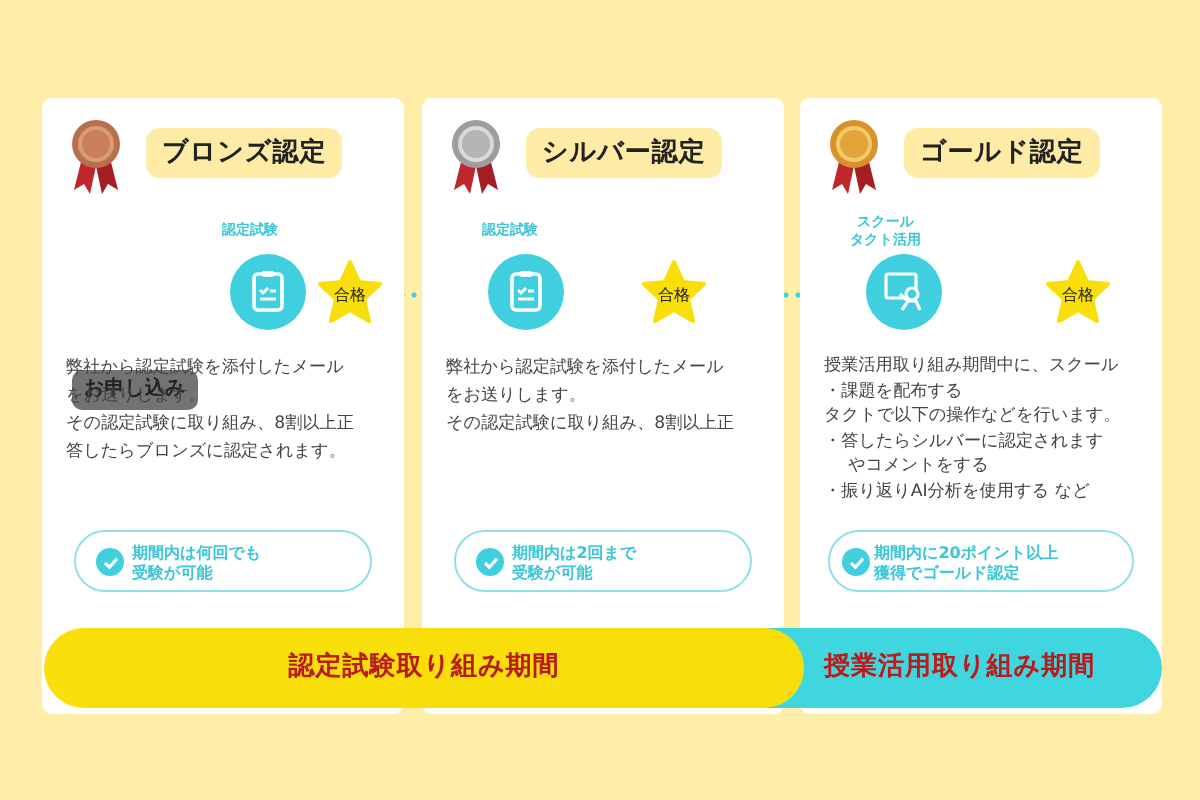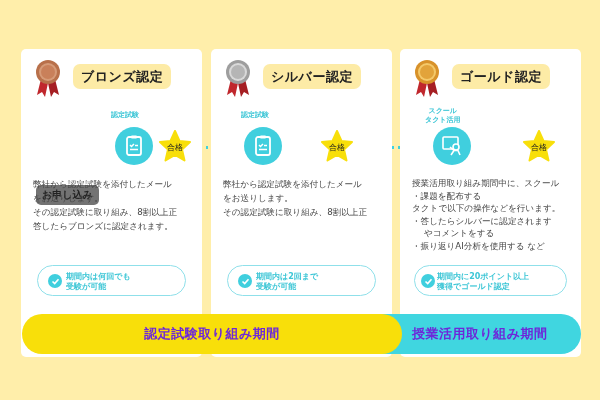--- a/index.html
+++ b/index.html
@@ -141,21 +141,21 @@
   .bar-yellow {
     position: absolute;
     left: 22px; top: 314px;
     width: 380px; height: 40px;
     background: #F8DF0A;
     border-radius: 20px;
   }
   .bar-text {
     position: absolute;
     top: 0; height: 40px; line-height: 40px;
-    font-size: 13px; font-weight: bold; color: #6d28d9;
+    font-size: 13px; font-weight: bold; color: #b91c1c;
     white-space: nowrap;
     letter-spacing: 0.5px;
   }
 </style>
 </head>
 <body>
 
 <div class="dotline" style="left:96px; width:120px;"></div>
 <div class="dotline" style="left:216px; width:364px;"></div>
 

